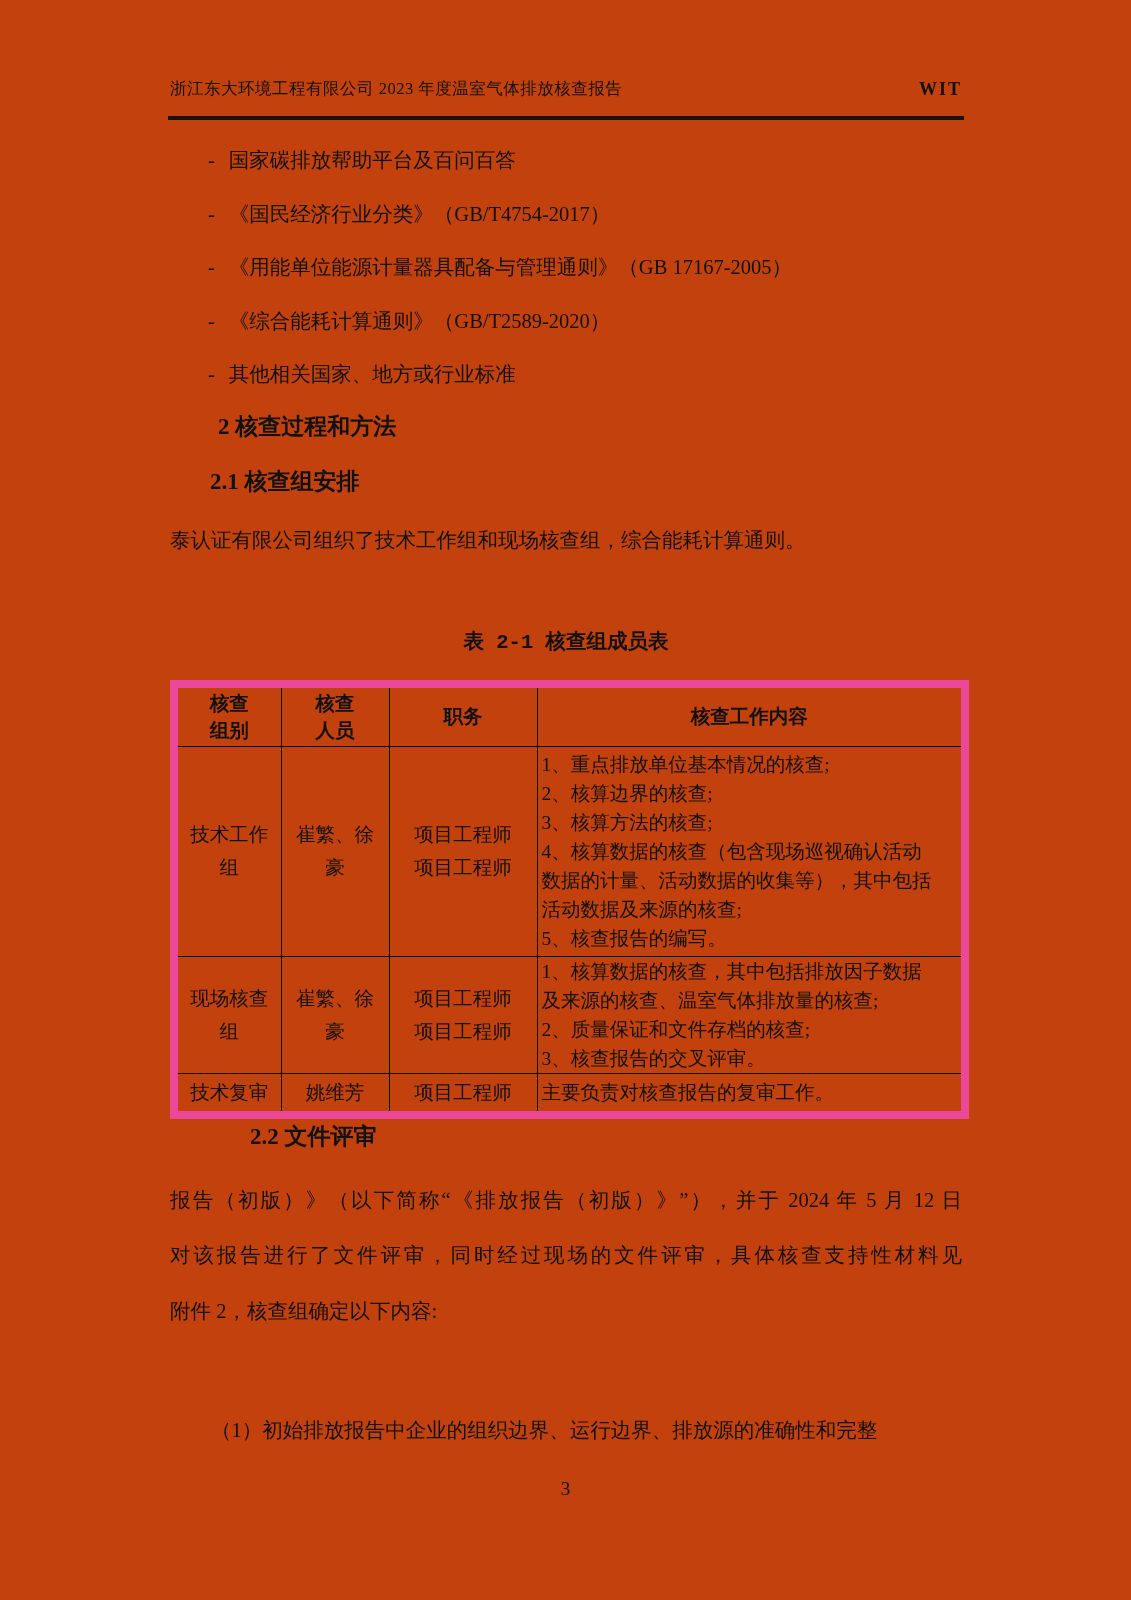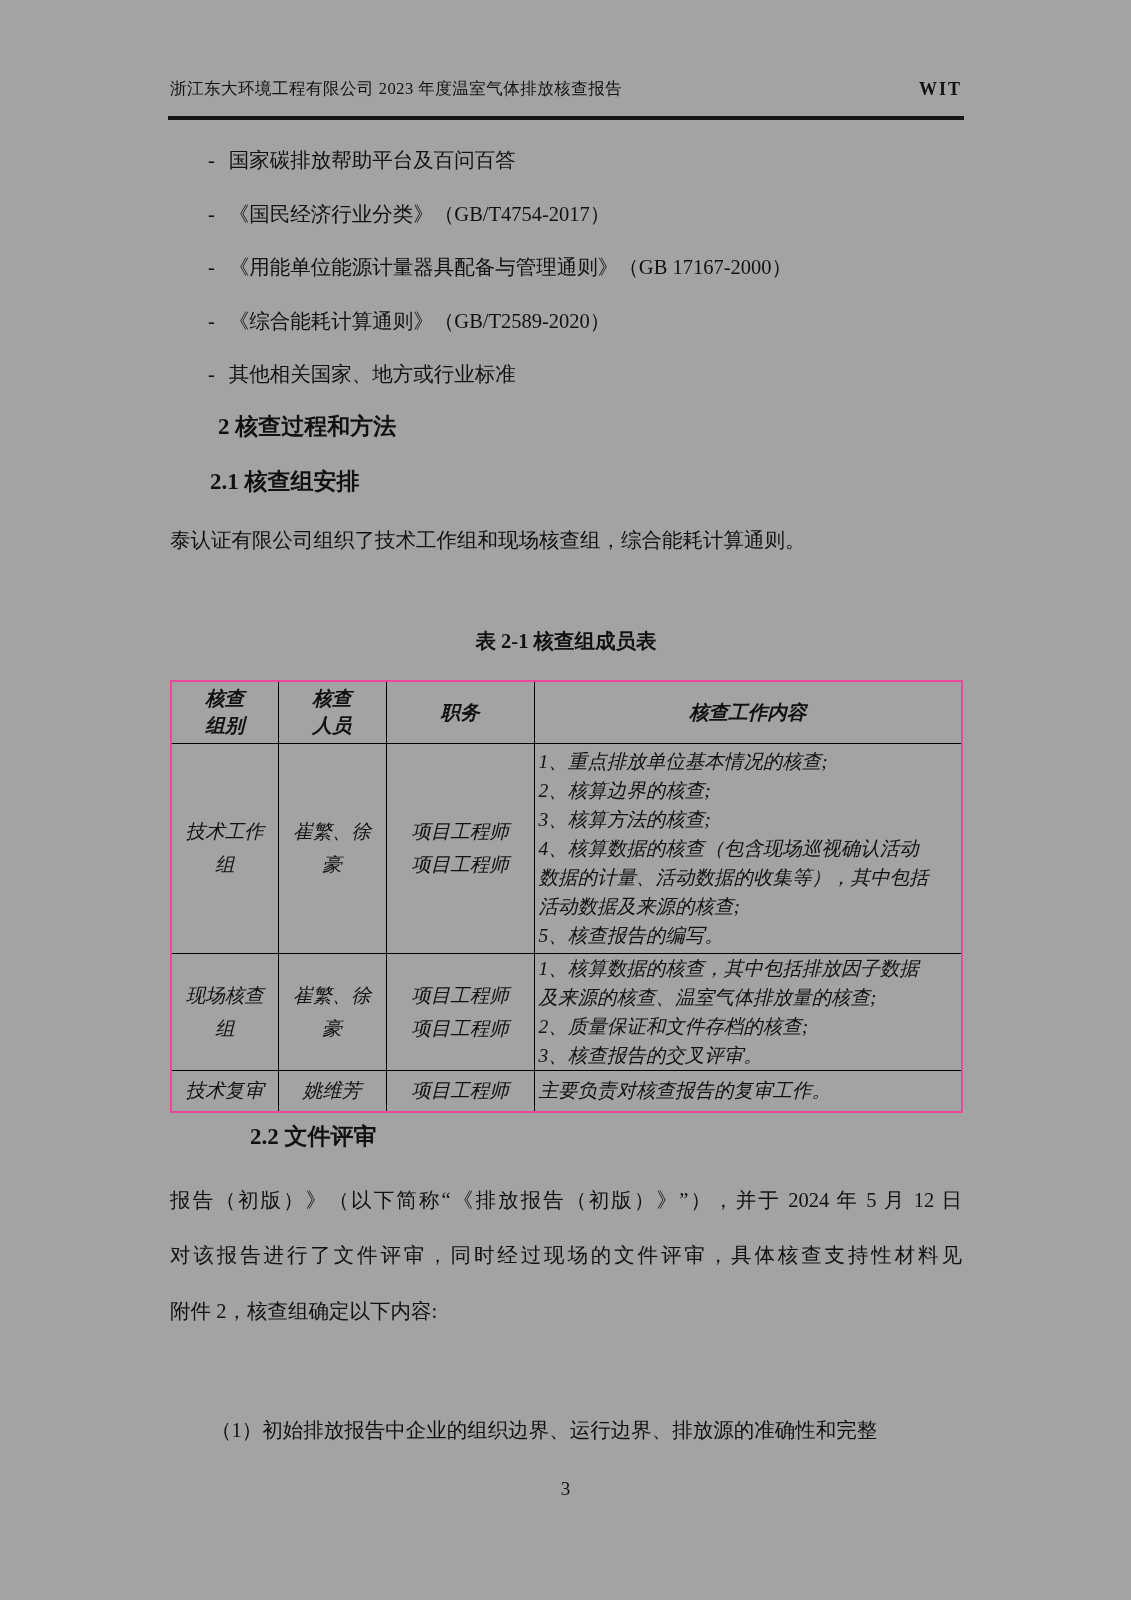--- a/index.html
+++ b/index.html
@@ -1,19 +1,19 @@
 <!DOCTYPE html>
 <html><head>
 <meta charset="utf-8">
 <style>
   html,body{margin:0;padding:0;background:#ffffff;}
   .page{
     position:relative;
     width:1131px;height:1600px;
-    background:#a3a3a3;
+    background:#c2410c;
     font-family:"Liberation Serif","DejaVu Serif",serif;
     color:#111;
     overflow:hidden;
   }
   
   .hdr{
     position:absolute;left:170px;top:78px;width:792px;
     display:flex;justify-content:space-between;align-items:flex-end;
   }
   .hdr-title{font-size:16.5px;letter-spacing:.5px;white-space:nowrap;}
@@ -35,38 +35,38 @@
   .para{position:absolute;left:170px;width:792px;font-size:20.5px;}
   .para .pline{line-height:55.4px;height:55.4px;overflow:hidden;}
   .jfull{text-align:justify;text-align-last:justify;}
   .ind{text-indent:2em;}
   .p2-1{top:513px;}
   .p2-2{top:1173px;}
   .p2-2b{top:1403px;}
   
   .tcap{
     position:absolute;left:170px;top:627px;width:792px;
-    text-align:center;font-weight:bold;font-size:20.5px;
+    text-align:center;font-weight:bold;font-size:20.5px;font-family:Liberation Mono, monospace;
   }
   
   .ttable{
     position:absolute;left:170px;top:680px;width:791px;
     border-collapse:collapse;table-layout:fixed;
     font-size:19.5px;
   }
   .ttable col.c1{width:107px;}
   .ttable col.c2{width:108px;}
   .ttable col.c3{width:148px;}
   .ttable col.c4{width:428px;}
   .ttable th,.ttable td{
     border:1px solid #000;
     white-space:pre-line;
     padding:0 4px;
   }
-  .ttable{border:2px solid #ec4899;font-style:italic;}
+  .ttable{border:8px solid #ec4899;}
   .ttable thead tr{height:62px;}
   .ttable tbody tr.r1{height:210px;}
   .ttable tbody tr.r2{height:116px;}
   .ttable tbody tr.r3{height:42px;}
   .ttable th{font-weight:bold;text-align:center;vertical-align:middle;line-height:27px;}
   .cell-c{text-align:center;vertical-align:middle;line-height:33px;margin-top:44px;}
   .cell-tasks{text-align:left;vertical-align:middle;line-height:29px;padding:0 9px;}
   
   .pageno{
     position:absolute;left:0;top:1478px;width:1131px;
@@ -80,21 +80,21 @@
 
   <div class="hdr">
     <span class="hdr-title">浙江东大环境工程有限公司 2023 年度温室气体排放核查报告</span>
     <span class="hdr-logo">WIT</span>
   </div>
   <div class="hdr-rule"></div>
 
   <div class="refs">
     <div class="ref-item"><span class="ref-dash">-</span><span>国家碳排放帮助平台及百问百答</span></div>
     <div class="ref-item"><span class="ref-dash">-</span><span>《国民经济行业分类》（GB/T4754-2017）</span></div>
-    <div class="ref-item"><span class="ref-dash">-</span><span>《用能单位能源计量器具配备与管理通则》（GB 17167-2000）</span></div>
+    <div class="ref-item"><span class="ref-dash">-</span><span>《用能单位能源计量器具配备与管理通则》（GB 17167-2005）</span></div>
     <div class="ref-item"><span class="ref-dash">-</span><span>《综合能耗计算通则》（GB/T2589-2020）</span></div>
     <div class="ref-item"><span class="ref-dash">-</span><span>其他相关国家、地方或行业标准</span></div>
   </div>
 
   <div class="h-main h2">2 核查过程和方法</div>
   <div class="h-main h2-1">2.1 核查组安排</div>
 
   <div class="para p2-1">
     <div class="pline">泰认证有限公司组织了技术工作组和现场核查组，综合能耗计算通则。</div>
   </div>

